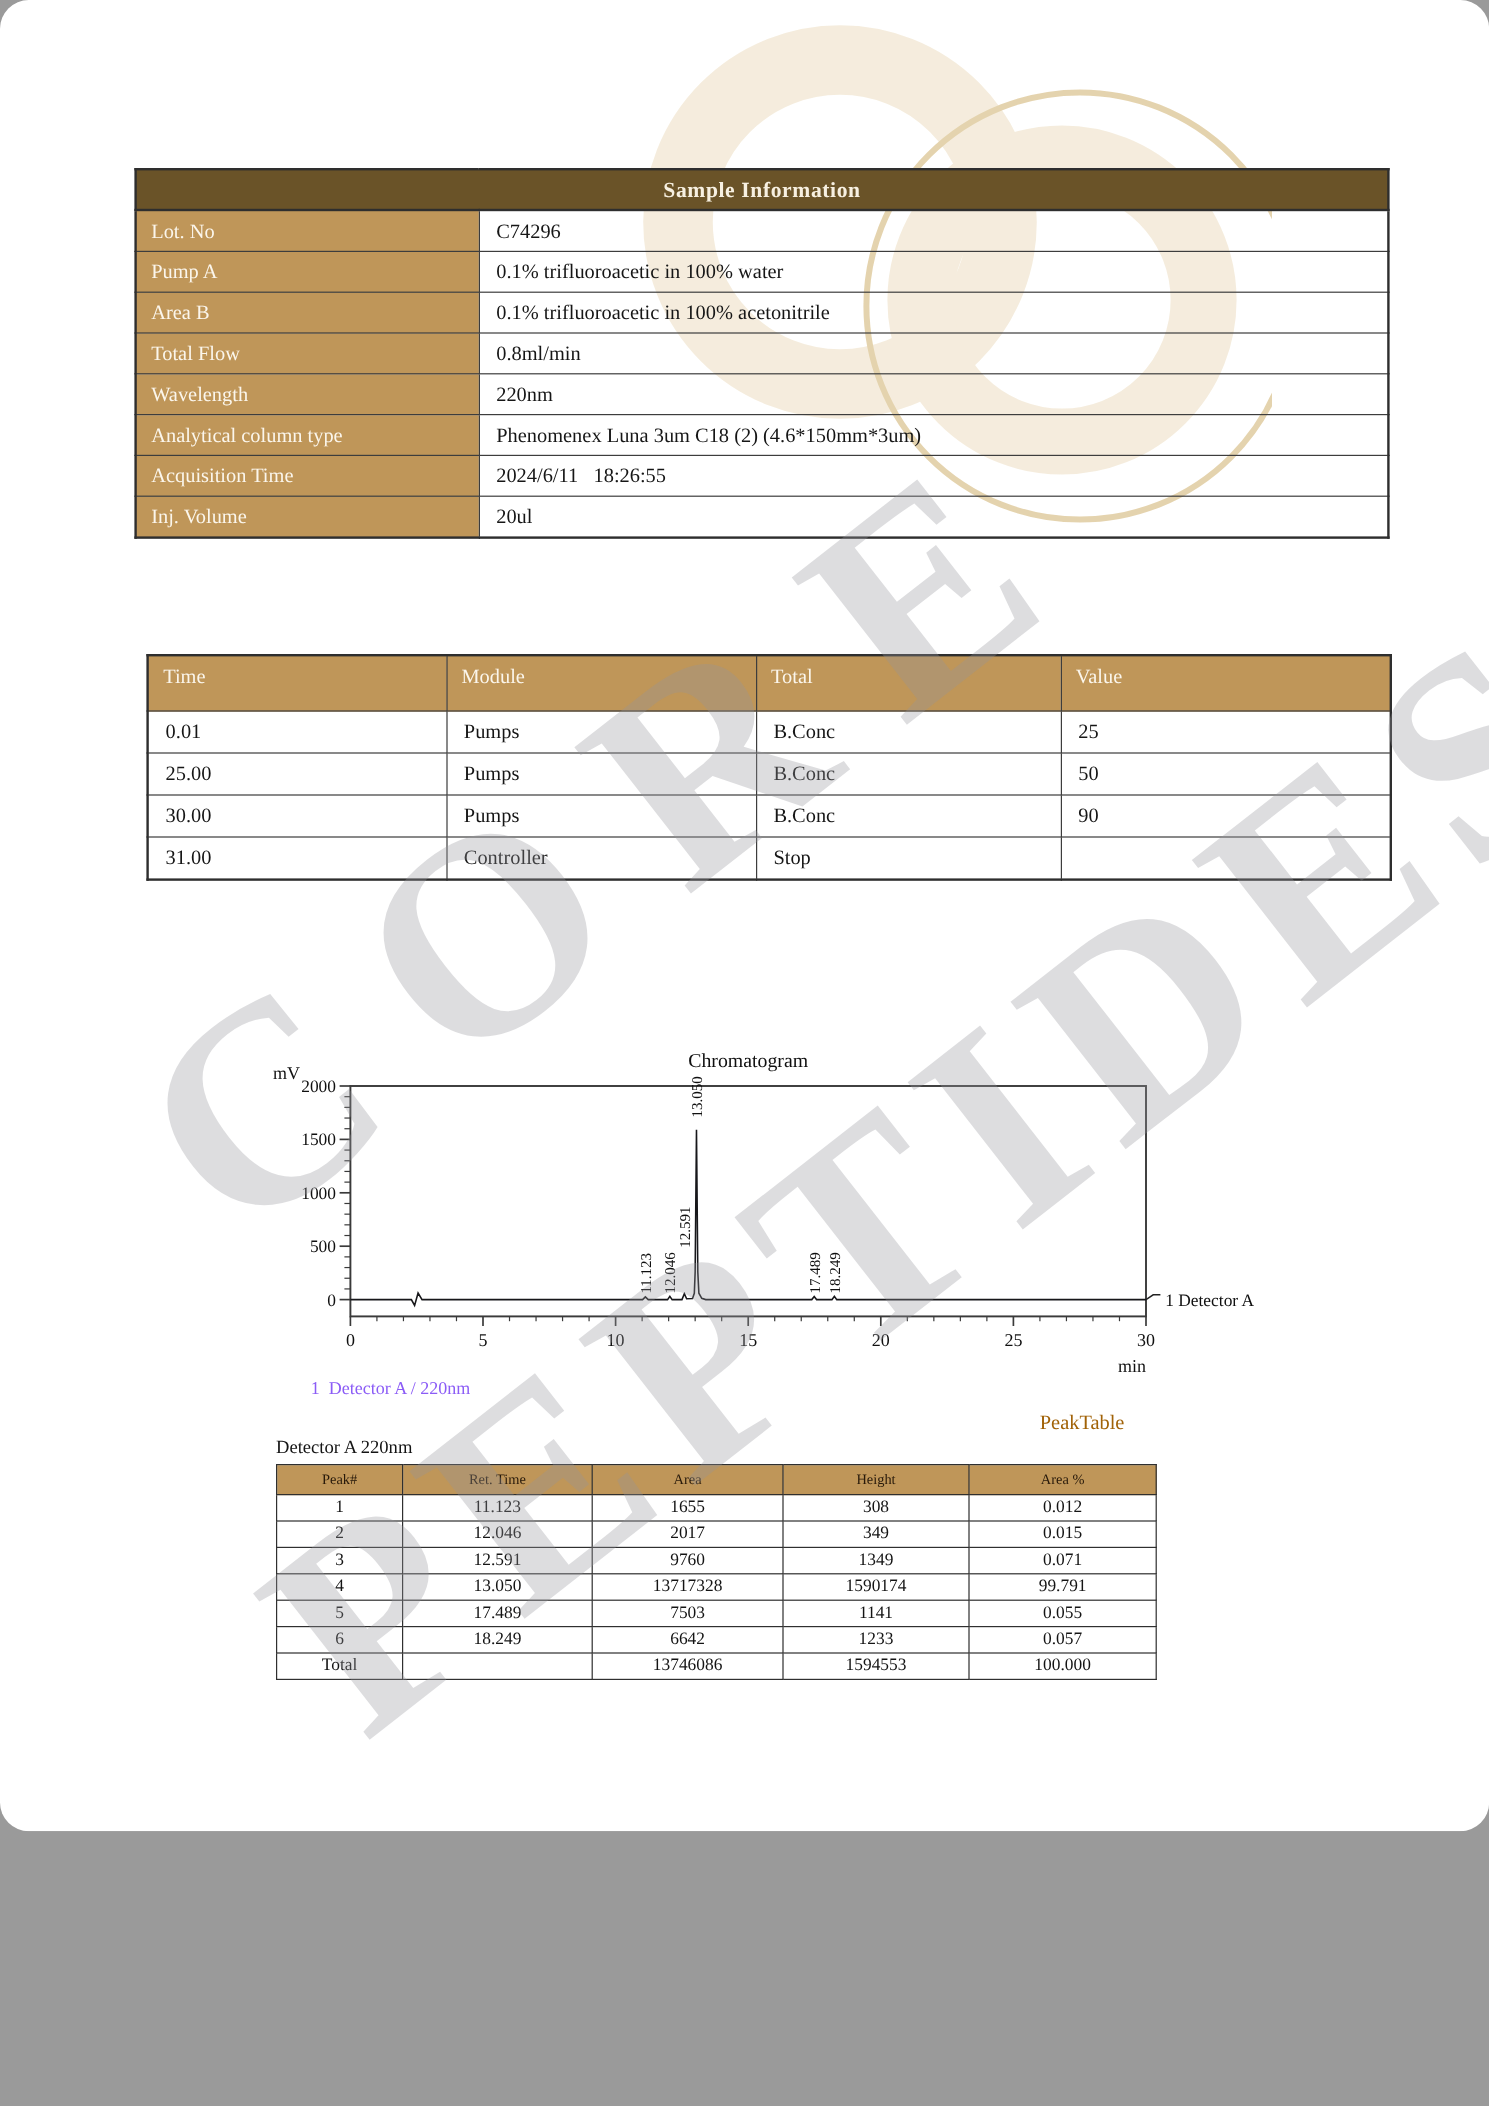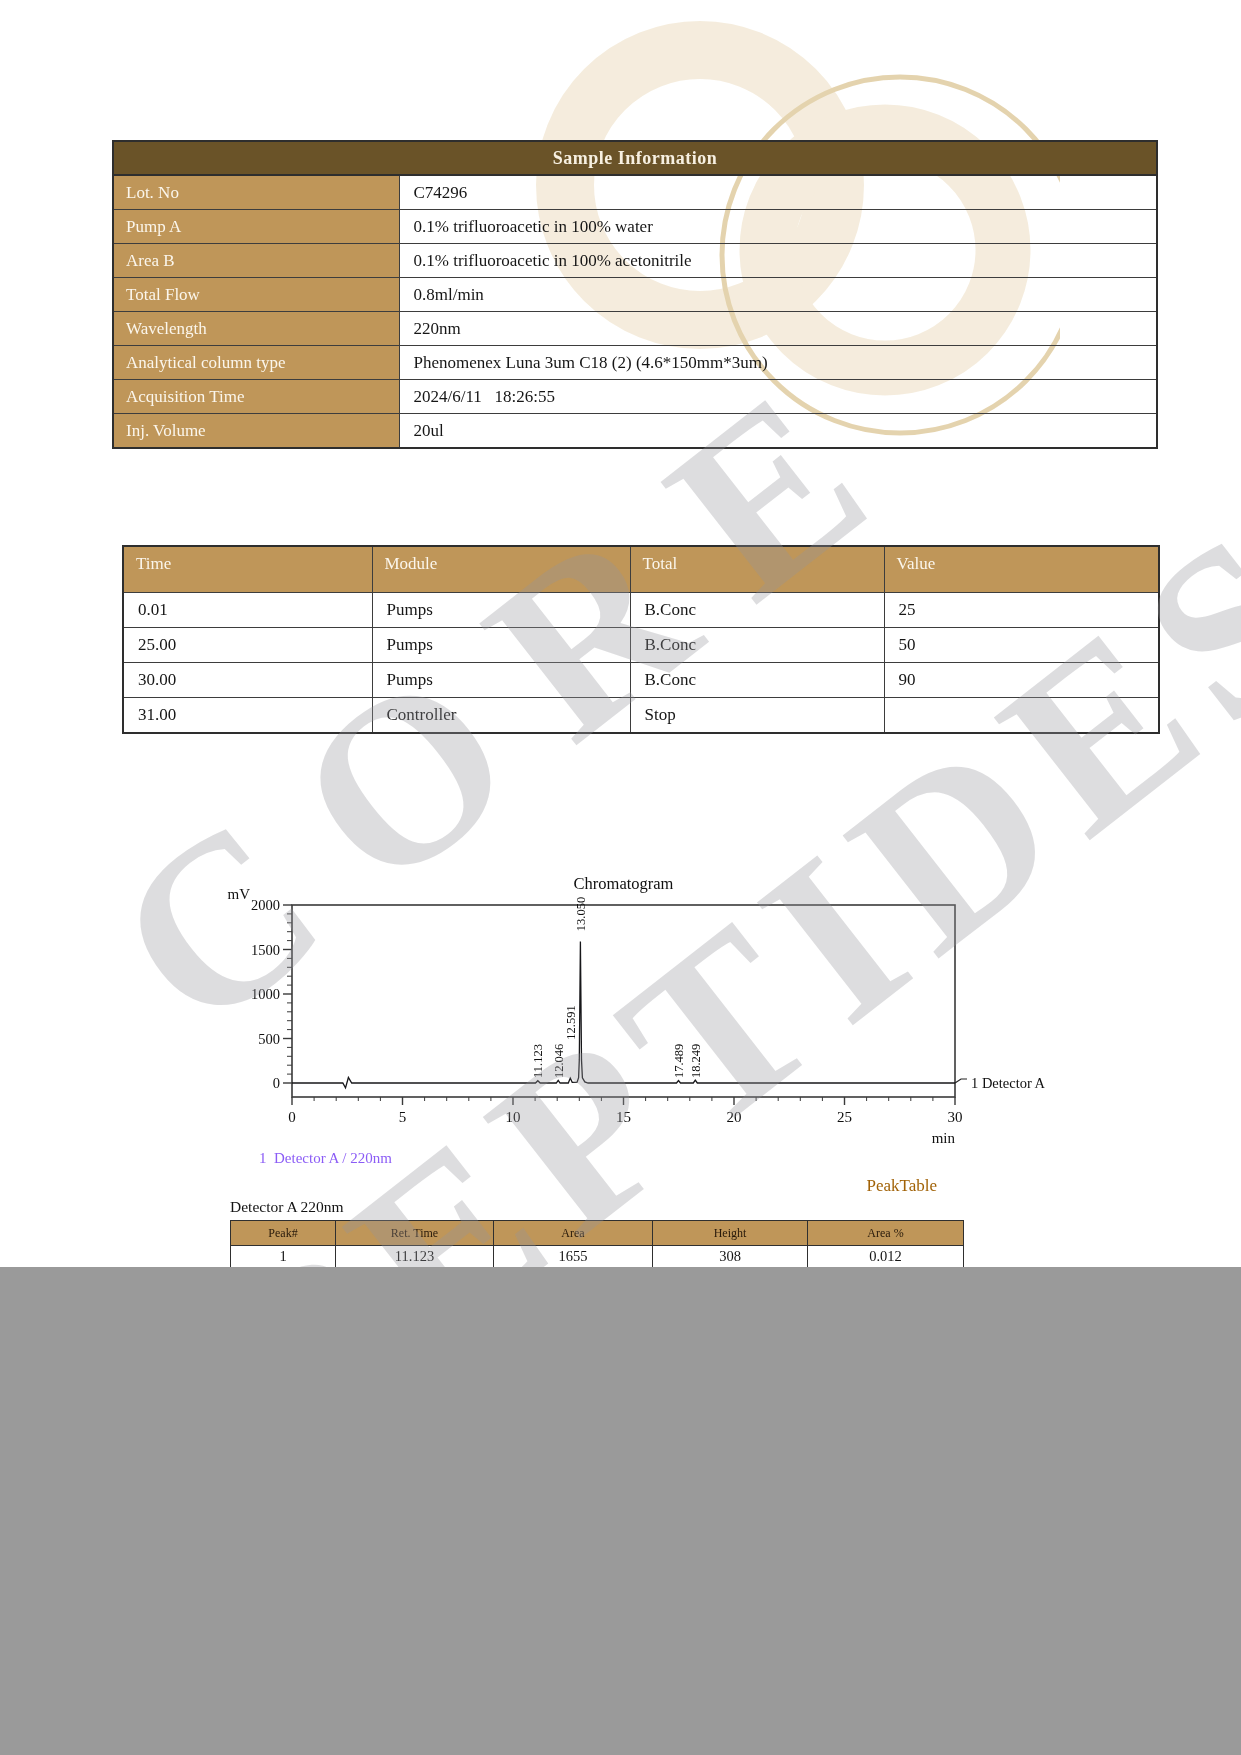--- a/index.html
+++ b/index.html
@@ -1,17 +1,17 @@
 <!DOCTYPE html>
 <html><head>
 <meta charset="utf-8">
 <style>
   html,body{margin:0;padding:0;background:#9a9a9a;}
-  .page{position:relative;width:1241px;height:1267px;background:#ffffff;overflow:hidden;
-        font-family:"Liberation Serif","DejaVu Serif",serif;}
+  .page{position:relative;width:1241px;height:1526px;background:#ffffff;overflow:hidden;
+        font-family:"Liberation Serif","DejaVu Serif",serif;border-radius:24px;}
   
   .logo{position:absolute;left:500px;top:0;z-index:0;}
   
   .wm{position:absolute;inset:0;z-index:3;pointer-events:none;}
   .wm span{position:absolute;font-weight:bold;font-size:238px;line-height:1;
            color:rgba(150,150,156,0.32);white-space:nowrap;transform-origin:0 50%;}
   .wm .wm1{left:150px;top:858px;letter-spacing:58px;transform:rotate(-38deg);}
   .wm .wm2{left:255px;top:1272px;letter-spacing:20px;transform:rotate(-38deg);}
 
   table{position:absolute;border-collapse:collapse;table-layout:fixed;z-index:1;background:transparent;}

